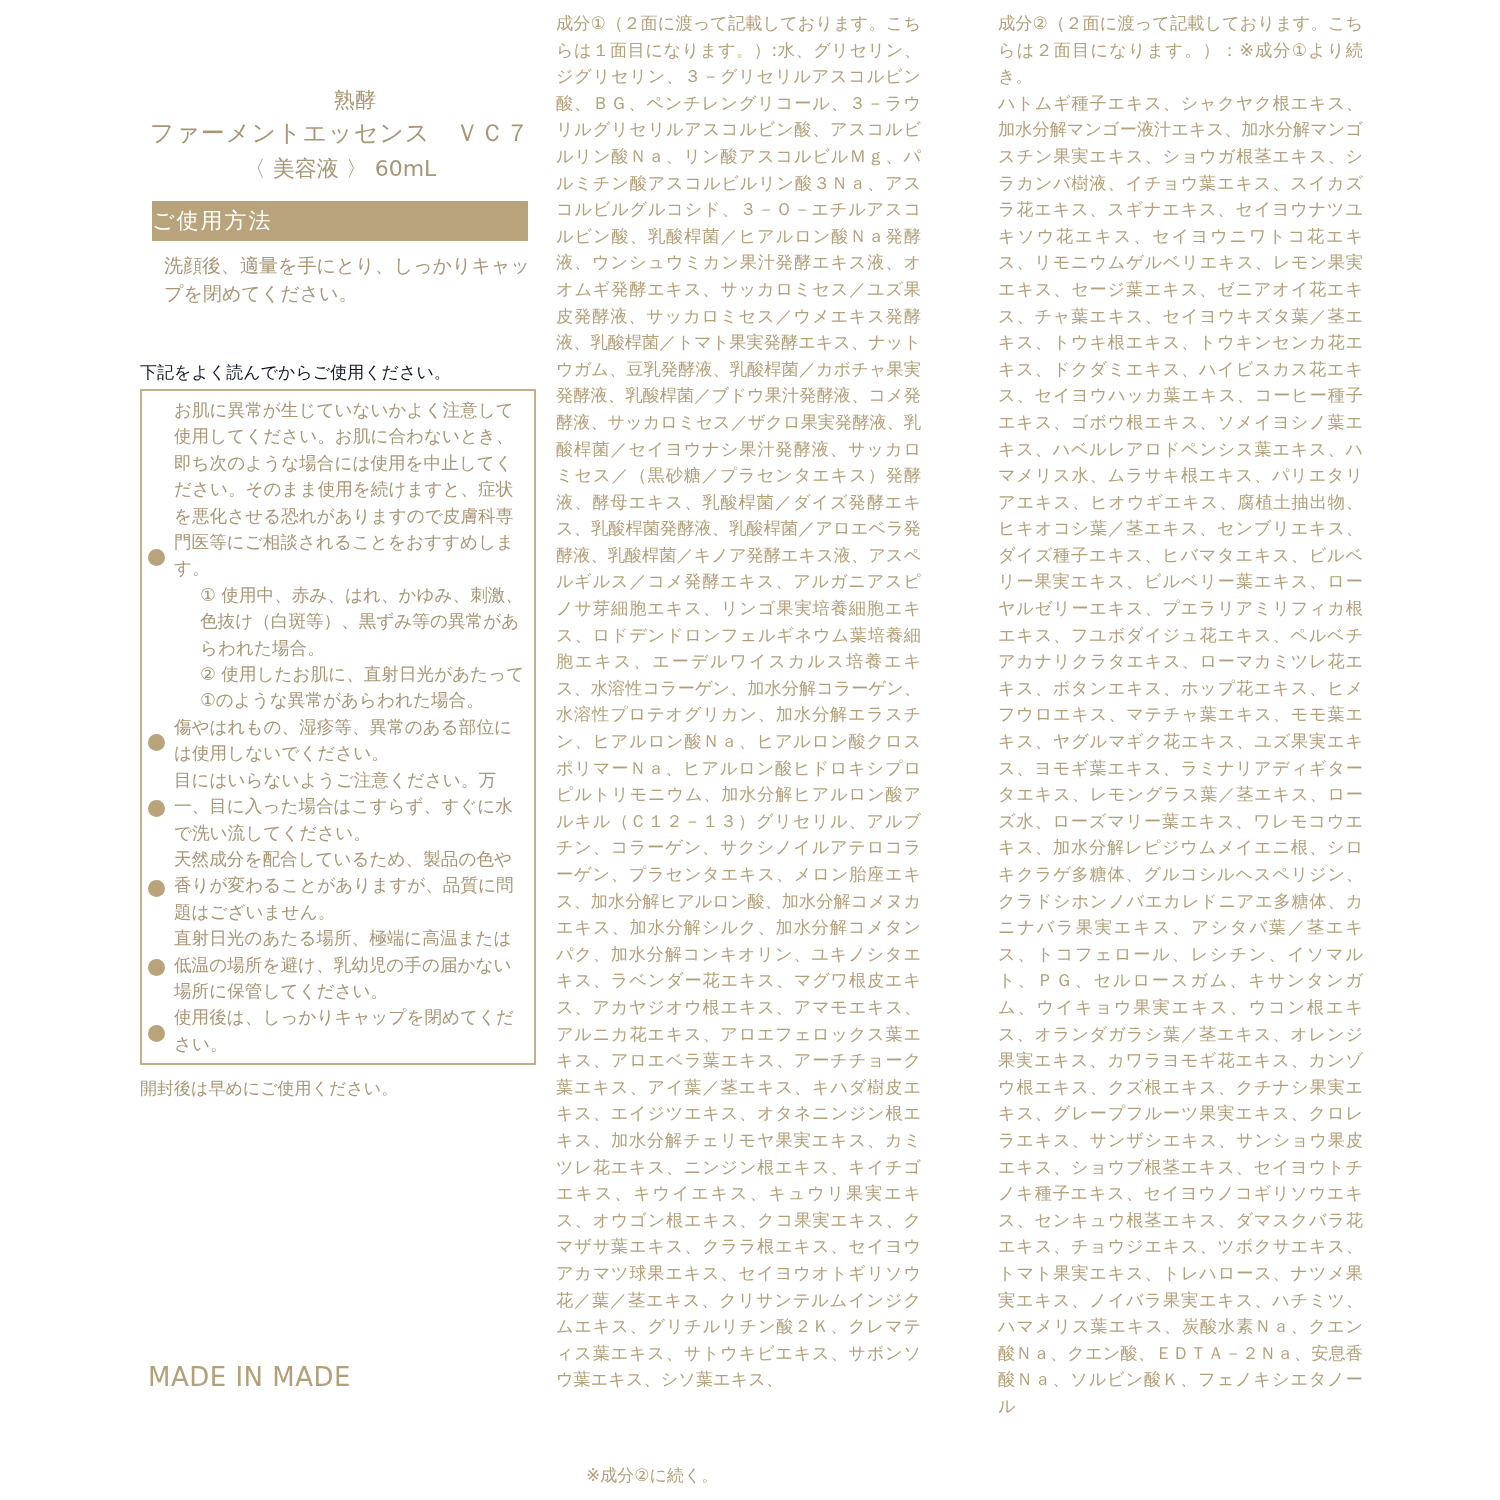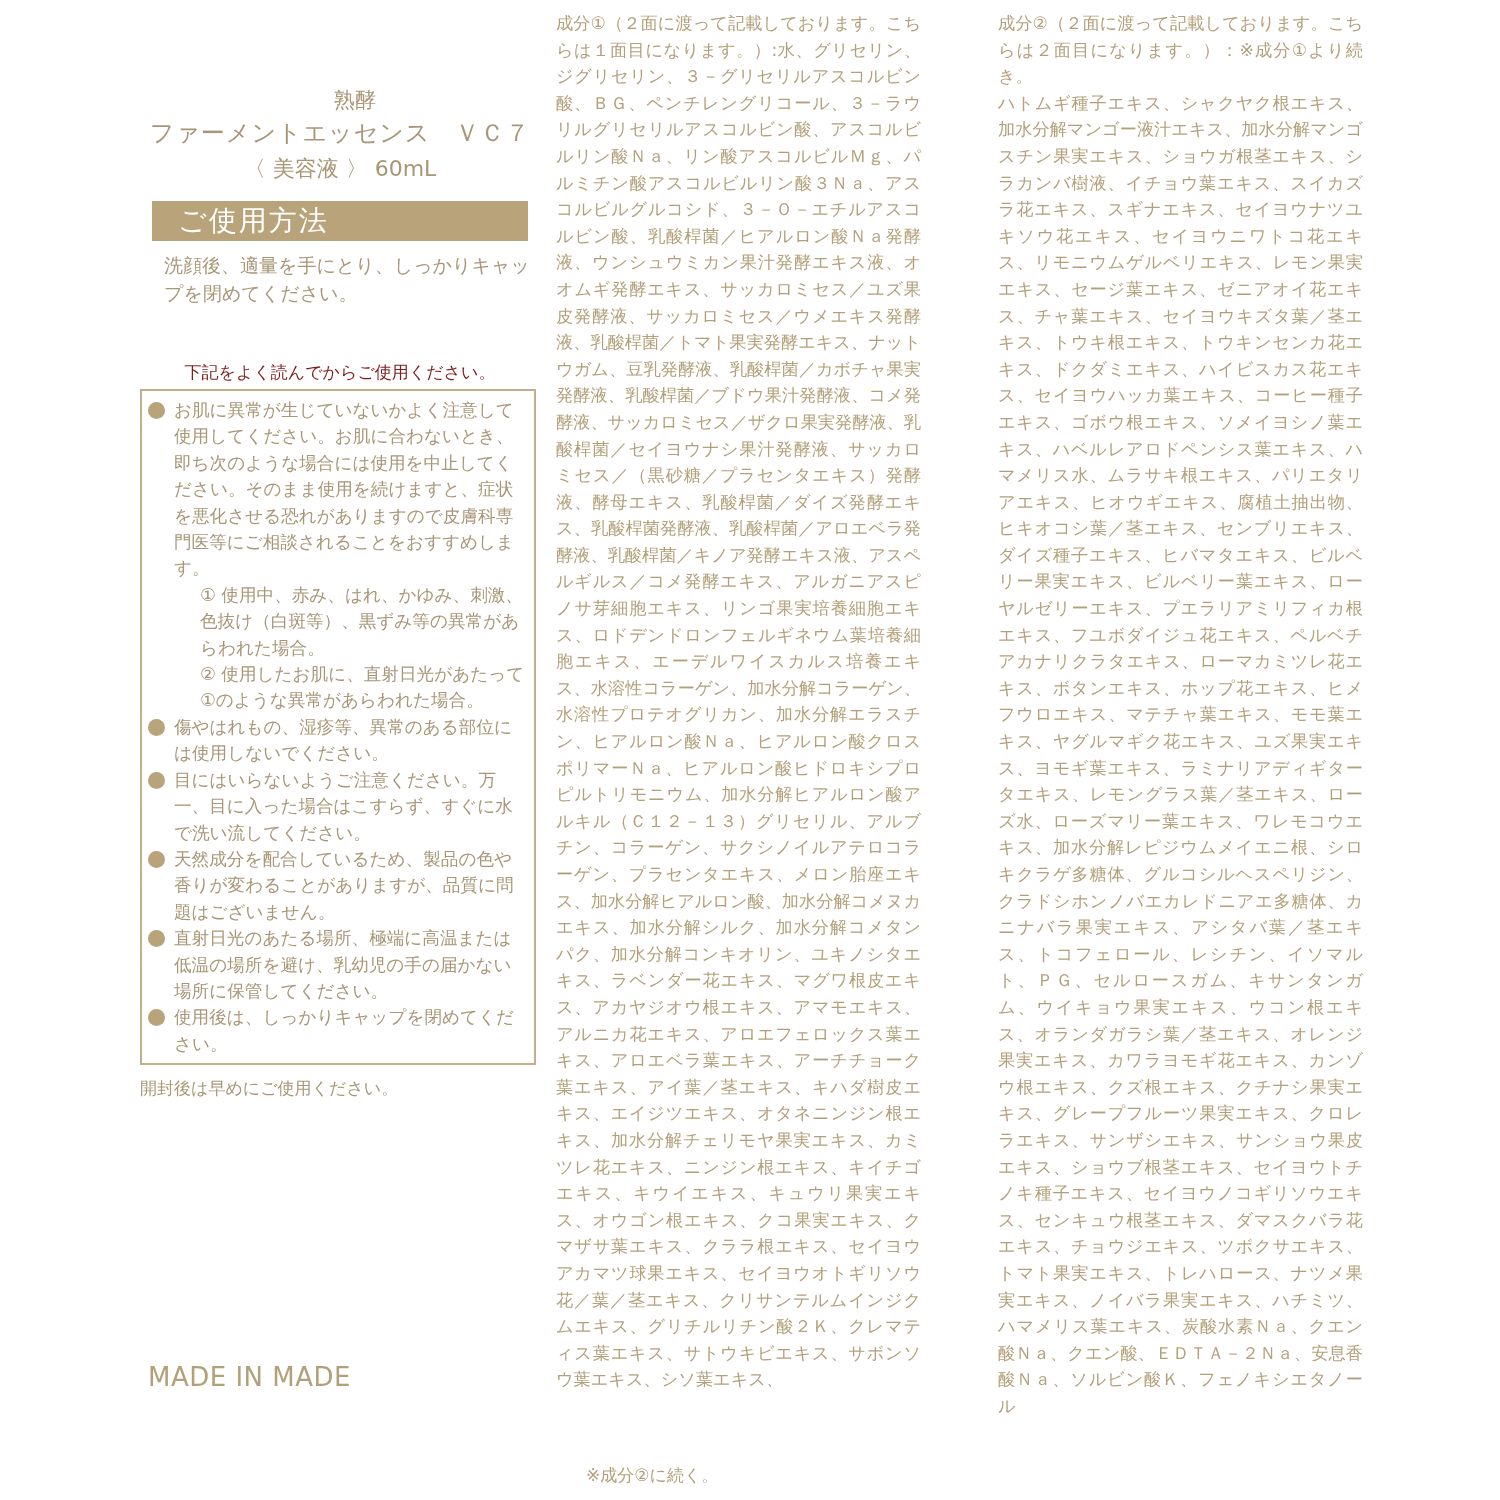--- a/index.html
+++ b/index.html
@@ -8,30 +8,30 @@
     font-family: "DejaVu Sans", "Liberation Sans", sans-serif;
     color: #b3a07a;
   }
   .col-left { position: absolute; left: 140px; top: 85px; width: 400px; }
   .title-block { text-align: center; color: #a89676; }
   .title-line1 { font-size: 21px; line-height: 30px; margin-left: 30px; text-align: center; }
   .title-line2 { font-size: 24px; line-height: 36px; letter-spacing: 1px; }
   .title-line3 { font-size: 22px; line-height: 36px; }
   .usage-header {
     margin-top: 14px; margin-left: 12px; width: 376px; height: 40px;
-    background: #b8a37b; color: #ffffff; font-size: 28px; line-height: 40px;
-    padding-left: 26px; box-sizing: border-box; letter-spacing: 2px;
+    background: #b8a37b; color: #ffffff; font-size: 22px; line-height: 40px;
+    box-sizing: border-box; letter-spacing: 2px;
   }
   .usage-text { margin-left: 24px; margin-top: 10px; font-size: 19px; line-height: 28px; color: #a89676; }
-  .read-note { margin-top: 52px; font-size: 17px; line-height: 26px; color: #7f1d1d; text-align: center; }
+  .read-note { margin-top: 52px; font-size: 17px; line-height: 26px; color: #0f172a; }
   .caution-box {
     border: 2px solid #c2b08c; margin-top: 4px; width: 396px; box-sizing: border-box;
     padding: 6px 6px 6px 6px; font-size: 17.6px; line-height: 26.4px; color: #a89676;
   }
-  .caution-item { display: flex; }
+  .caution-item { display: flex; align-items: center; }
   .bullet {
     flex: 0 0 17px; height: 17px; border-radius: 50%; background: #b8a37b;
     margin-top: 5px; margin-right: 9px;
   }
   .caution-text { flex: 1; }
   .sub-item { padding-left: 26px; }
   .after-open { font-size: 17px; line-height: 26px; margin-top: 10px; color: #a89676; }
   .made-in {
     position: absolute; left: 148px; top: 1362px; font-family: "DejaVu Sans", sans-serif;
     font-size: 26px; color: #b3a07a; letter-spacing: 0.5px;

